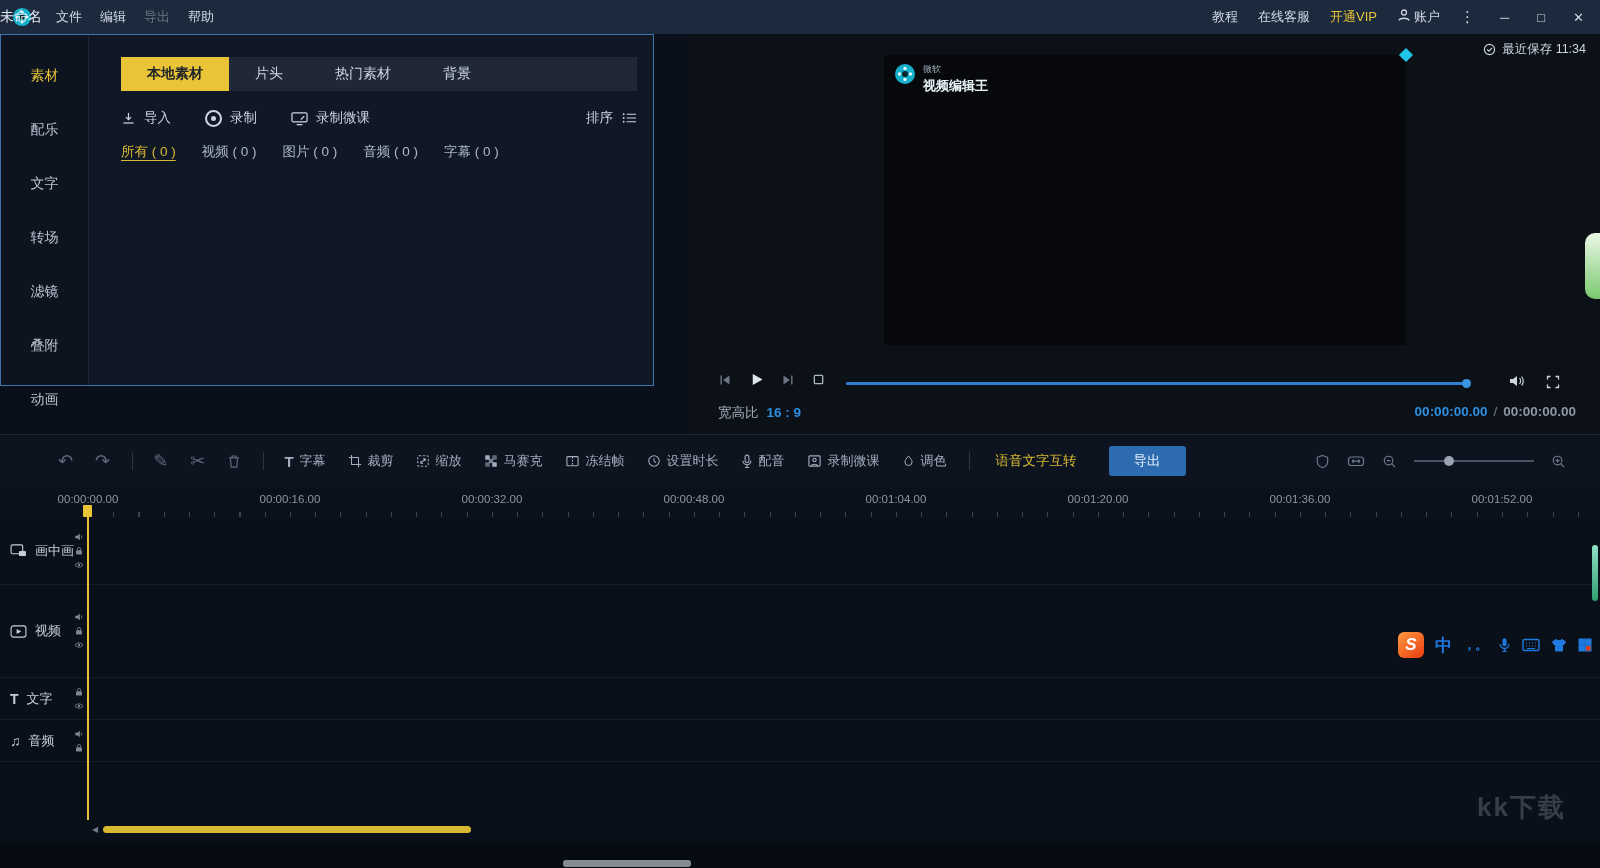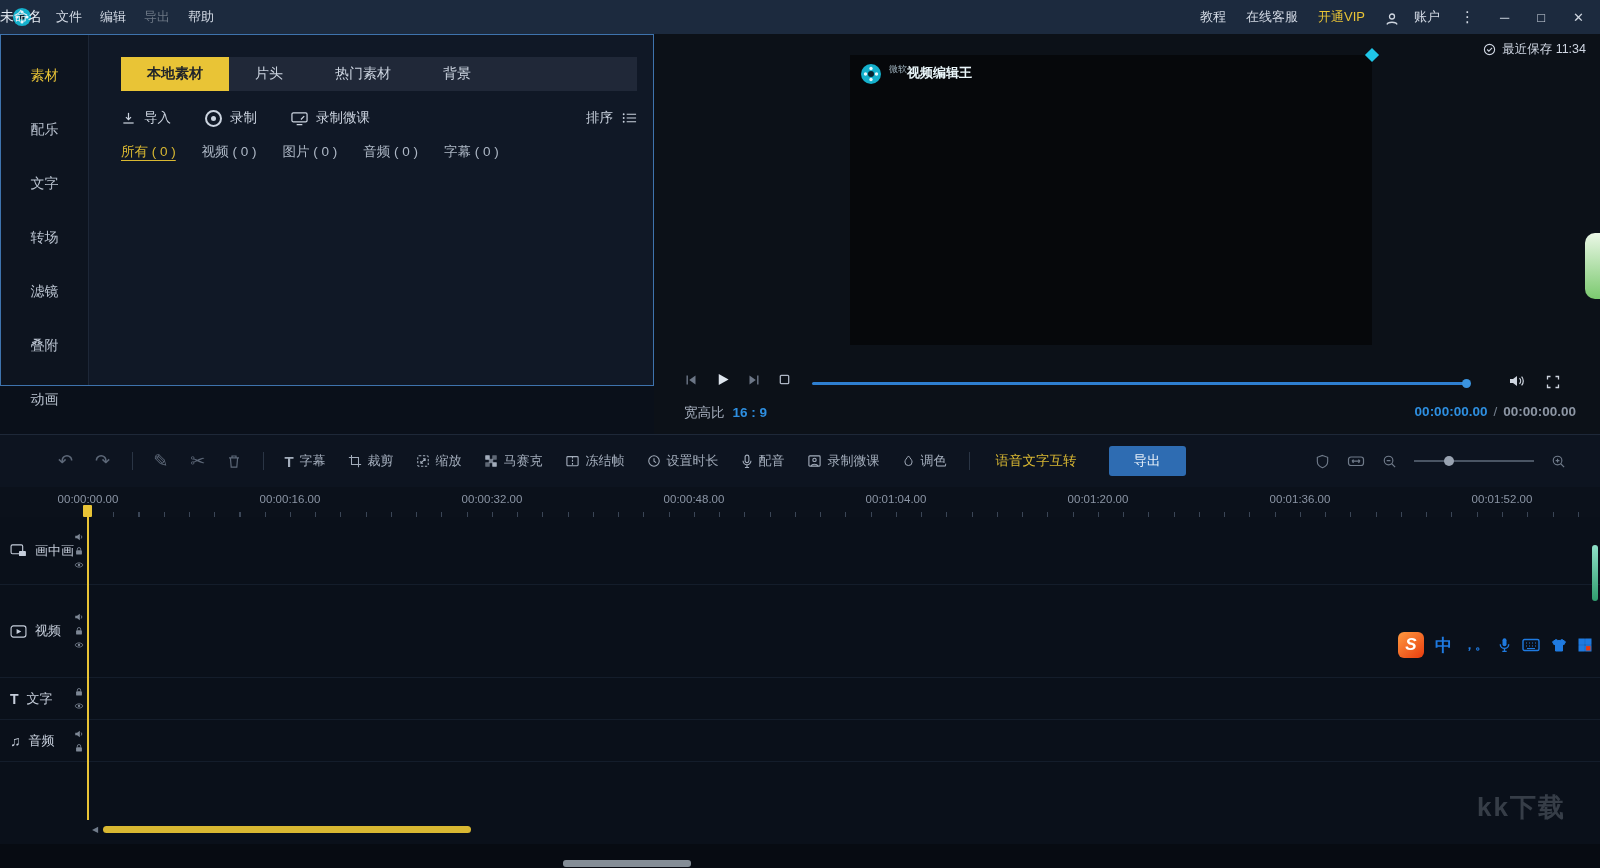--- a/index.html
+++ b/index.html
@@ -11,21 +11,21 @@
   
   .titlebar{position:absolute;top:0;left:0;right:0;height:34px;background:#1c2a3e;display:flex;
             align-items:center;padding:0 12px;box-sizing:border-box;font-size:13px;color:#d2d9e4;z-index:6;}
   .titlebar .logo{margin-right:6px;line-height:0}
   .menus{display:flex;align-items:center;z-index:1}
   .menus .menu{margin-left:18px;white-space:nowrap}
   .menu.dim{color:#6b7684}
   .win-title{position:absolute;left:0;right:0;font-size:14px;color:#e4eaf2;pointer-events:none}
   .tb-right{margin-left:auto;display:flex;align-items:center;gap:20px;z-index:1;white-space:nowrap}
   .vip{color:#e9c436}
-  .account{display:flex;align-items:flex-end;gap:15px}
+  .account{display:flex;align-items:flex-start;gap:3px}
   .dots{font-size:15px;letter-spacing:1px}
   .winbtn{font-size:13px;color:#cfd6e0;padding:0 4px}
 
   
   .left-block{position:absolute;top:34px;left:0;width:654px;height:352px;display:flex;box-sizing:border-box;
               border:1px solid #3e73ad;background:#0f1724;z-index:2;}
   .sidenav{width:88px;background:#0d141f;border-right:1px solid #1d2737;padding-top:14px;box-sizing:border-box;flex:none}
   .sidenav .item{height:54px;display:flex;align-items:center;justify-content:center;font-size:14px;color:#b9c2cf}
   .sidenav .item.active{color:#e9c436}
   .material{flex:1;padding:22px 16px 0 32px;box-sizing:border-box;position:relative;background:#101826}
@@ -39,26 +39,26 @@
   .rec i{width:5px;height:5px;background:#ccd4e0;border-radius:50%}
   .sort{margin-left:auto;display:flex;align-items:center;gap:9px;white-space:nowrap}
   .sort svg{stroke:#ccd4e0;fill:#ccd4e0}
   .filters{display:flex;gap:26px;margin-top:16px;font-size:13.5px;color:#aeb8c6}
   .filter{white-space:nowrap}
   .filter.active{color:#d9b832;text-decoration:underline;text-underline-offset:4px}
   .dropzone{margin-top:18px;height:230px;border:2px dashed #49525f;border-radius:10px;display:flex;
             align-items:center;justify-content:center;color:#9099a6;font-size:21px;font-style:italic;letter-spacing:3px}
 
   
-  .preview{position:absolute;top:34px;left:654px;right:0;height:400px;background:#0c1118;z-index:1}
+  .preview{position:absolute;top:34px;left:688px;right:0;height:400px;background:#0c1118;z-index:1}
   .saved{position:absolute;top:7px;right:14px;display:flex;gap:6px;align-items:center;font-size:12.5px;color:#cfd6e2}
   .saved svg{stroke:#cfd6e2}
   .video{position:absolute;left:196px;top:21px;width:522px;height:290px;background:#06080b}
   .vlogo{position:absolute;left:10px;top:8px;display:flex;gap:7px;align-items:flex-start}
-  .vlogo .col{display:flex;}
+  .vlogo .col{display:flex;flex-direction:column}
   .lsmall{font-size:9px;color:#9fb2bd}
   .lbig{font-size:13px;font-weight:bold;color:#eaf6fa;margin-top:1px;white-space:nowrap}
   .diamond{position:absolute;right:-5px;top:-5px;width:10px;height:10px;background:#1fc6e8;transform:rotate(45deg)}
   .controls{position:absolute;left:30px;top:338px;display:flex;align-items:center;gap:17px}
   .progress{position:absolute;left:158px;right:133px;top:348px;height:3px;background:#2e7fd0;border-radius:2px}
   .progress .dot{position:absolute;right:-4px;top:-3px;width:9px;height:9px;border-radius:50%;background:#3b94e0}
   .vol{position:absolute;right:74px;top:340px}
   .fs{position:absolute;right:40px;top:341px}
   .aspect{position:absolute;left:30px;top:370px;font-size:13.5px;color:#a9b2c0;white-space:nowrap}
   .aspect b{color:#2e8fe0;margin-left:8px}

